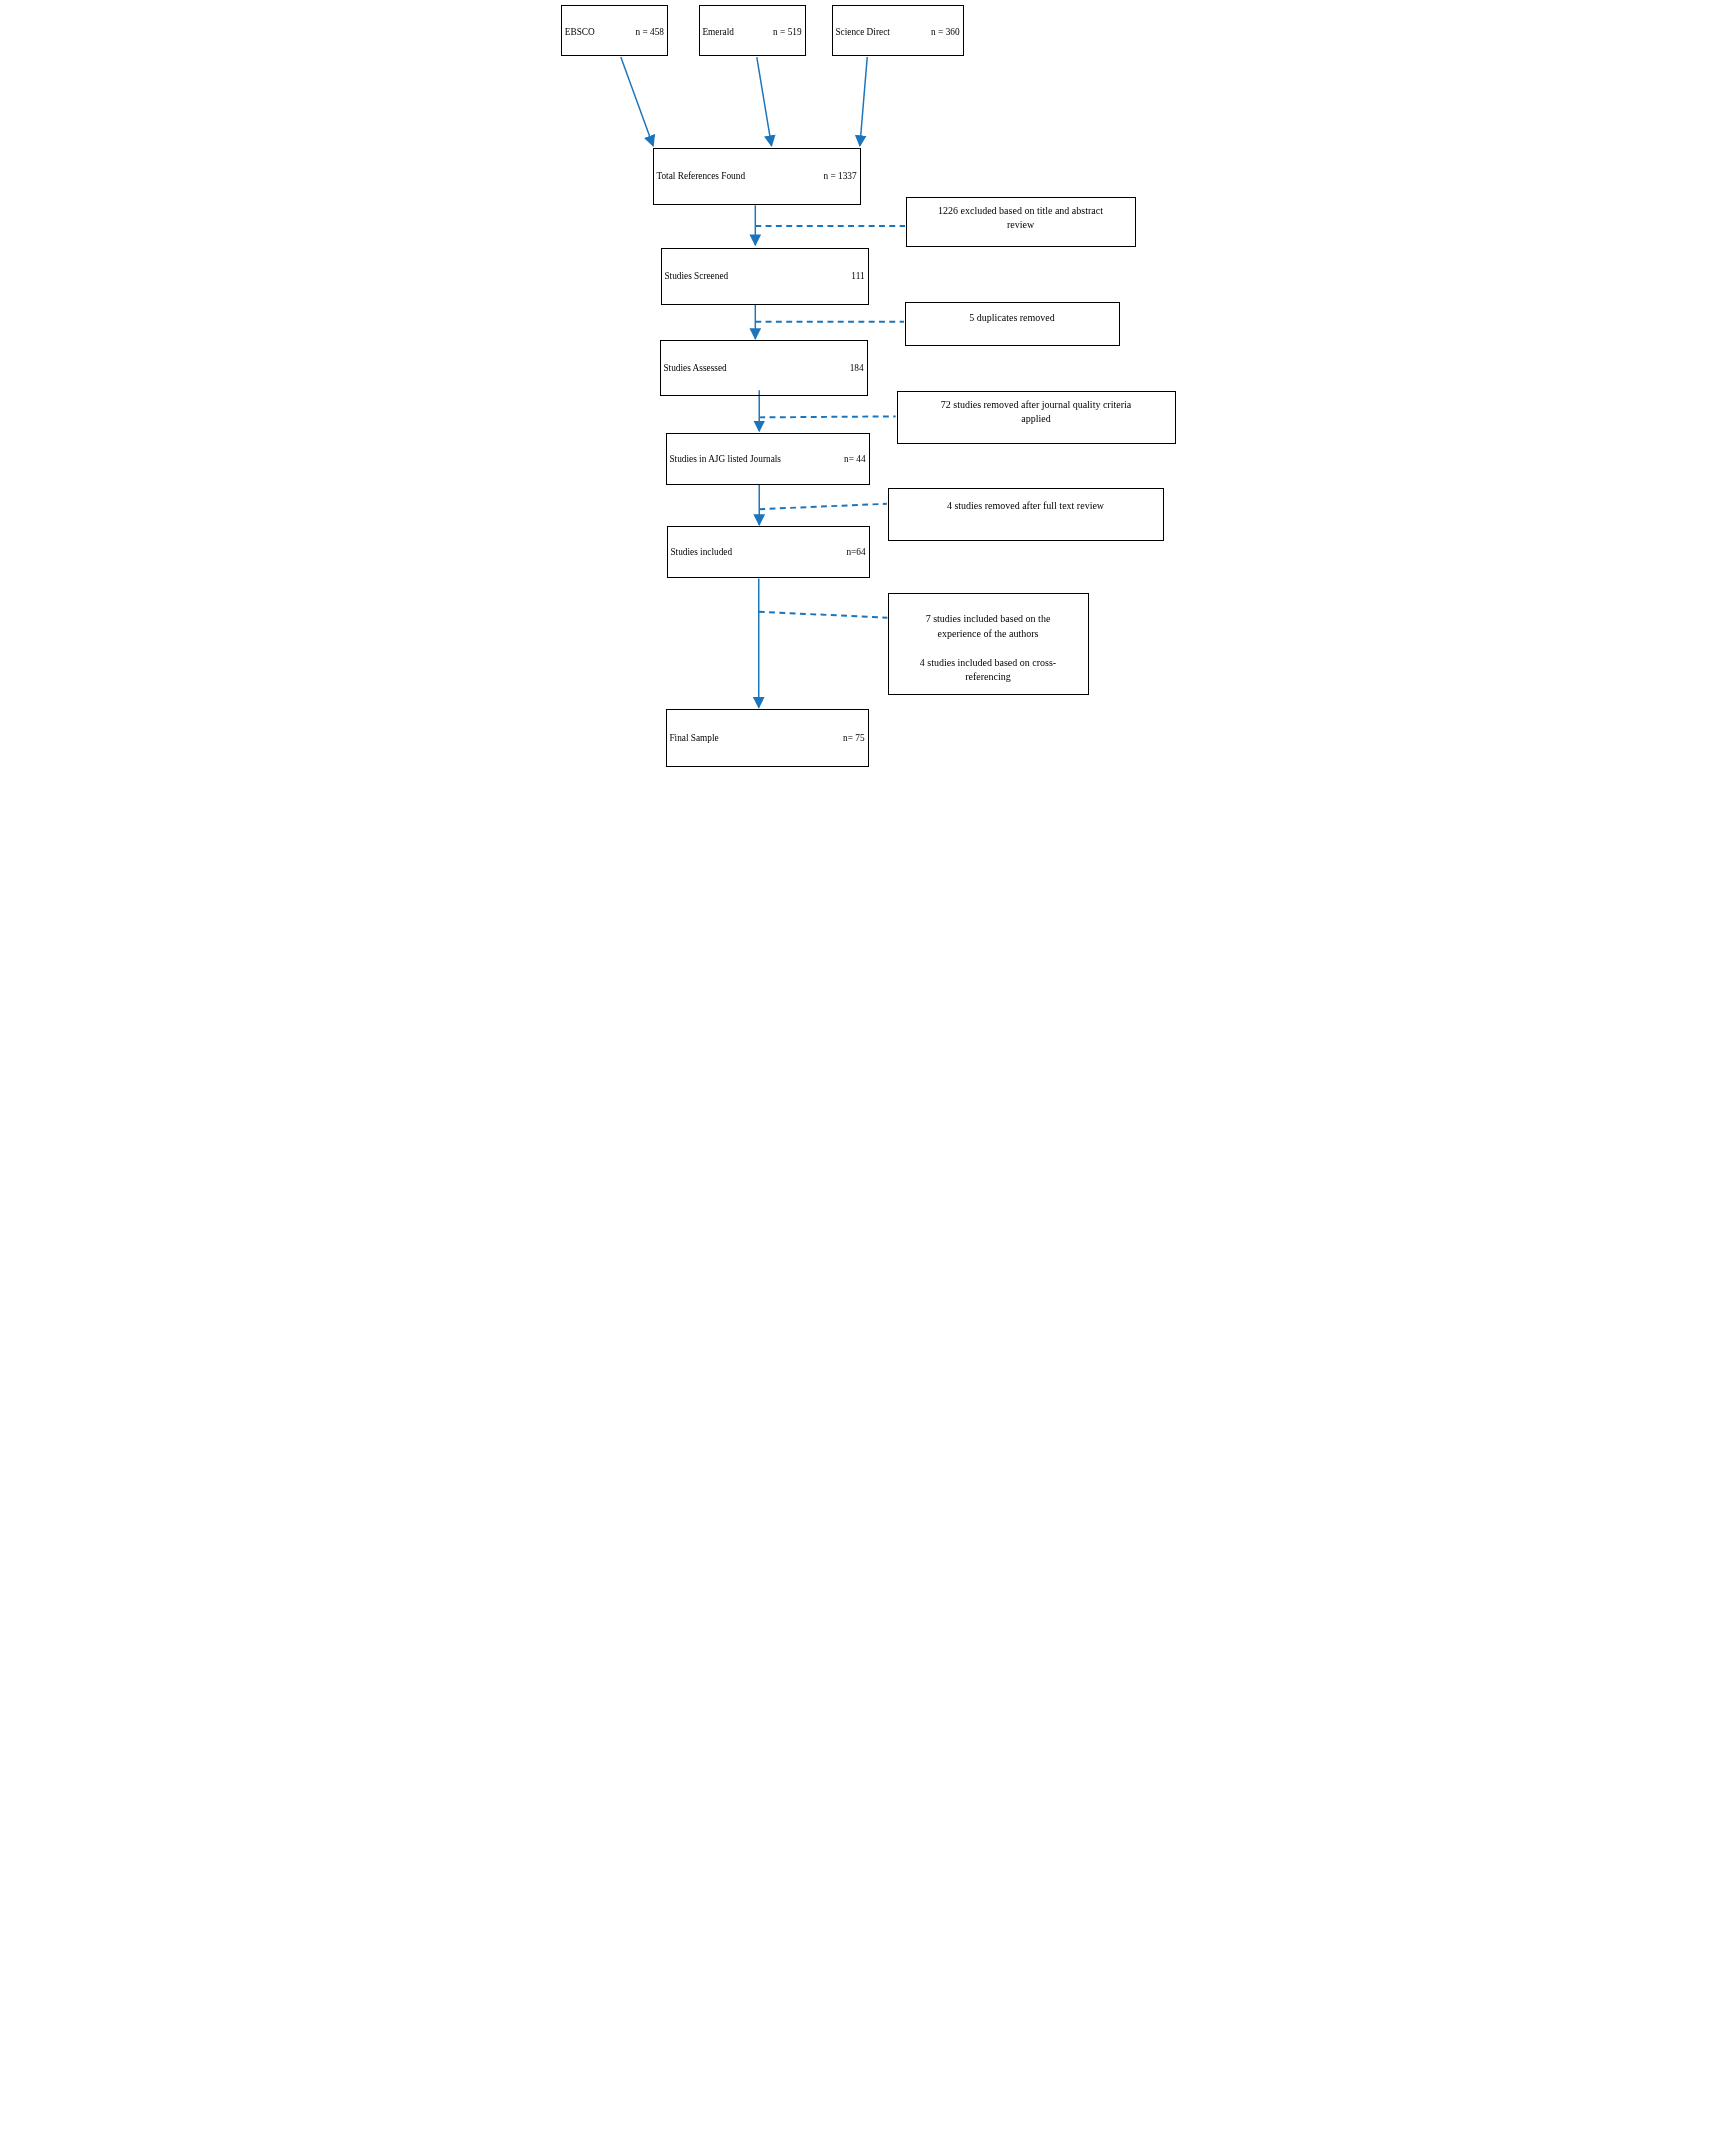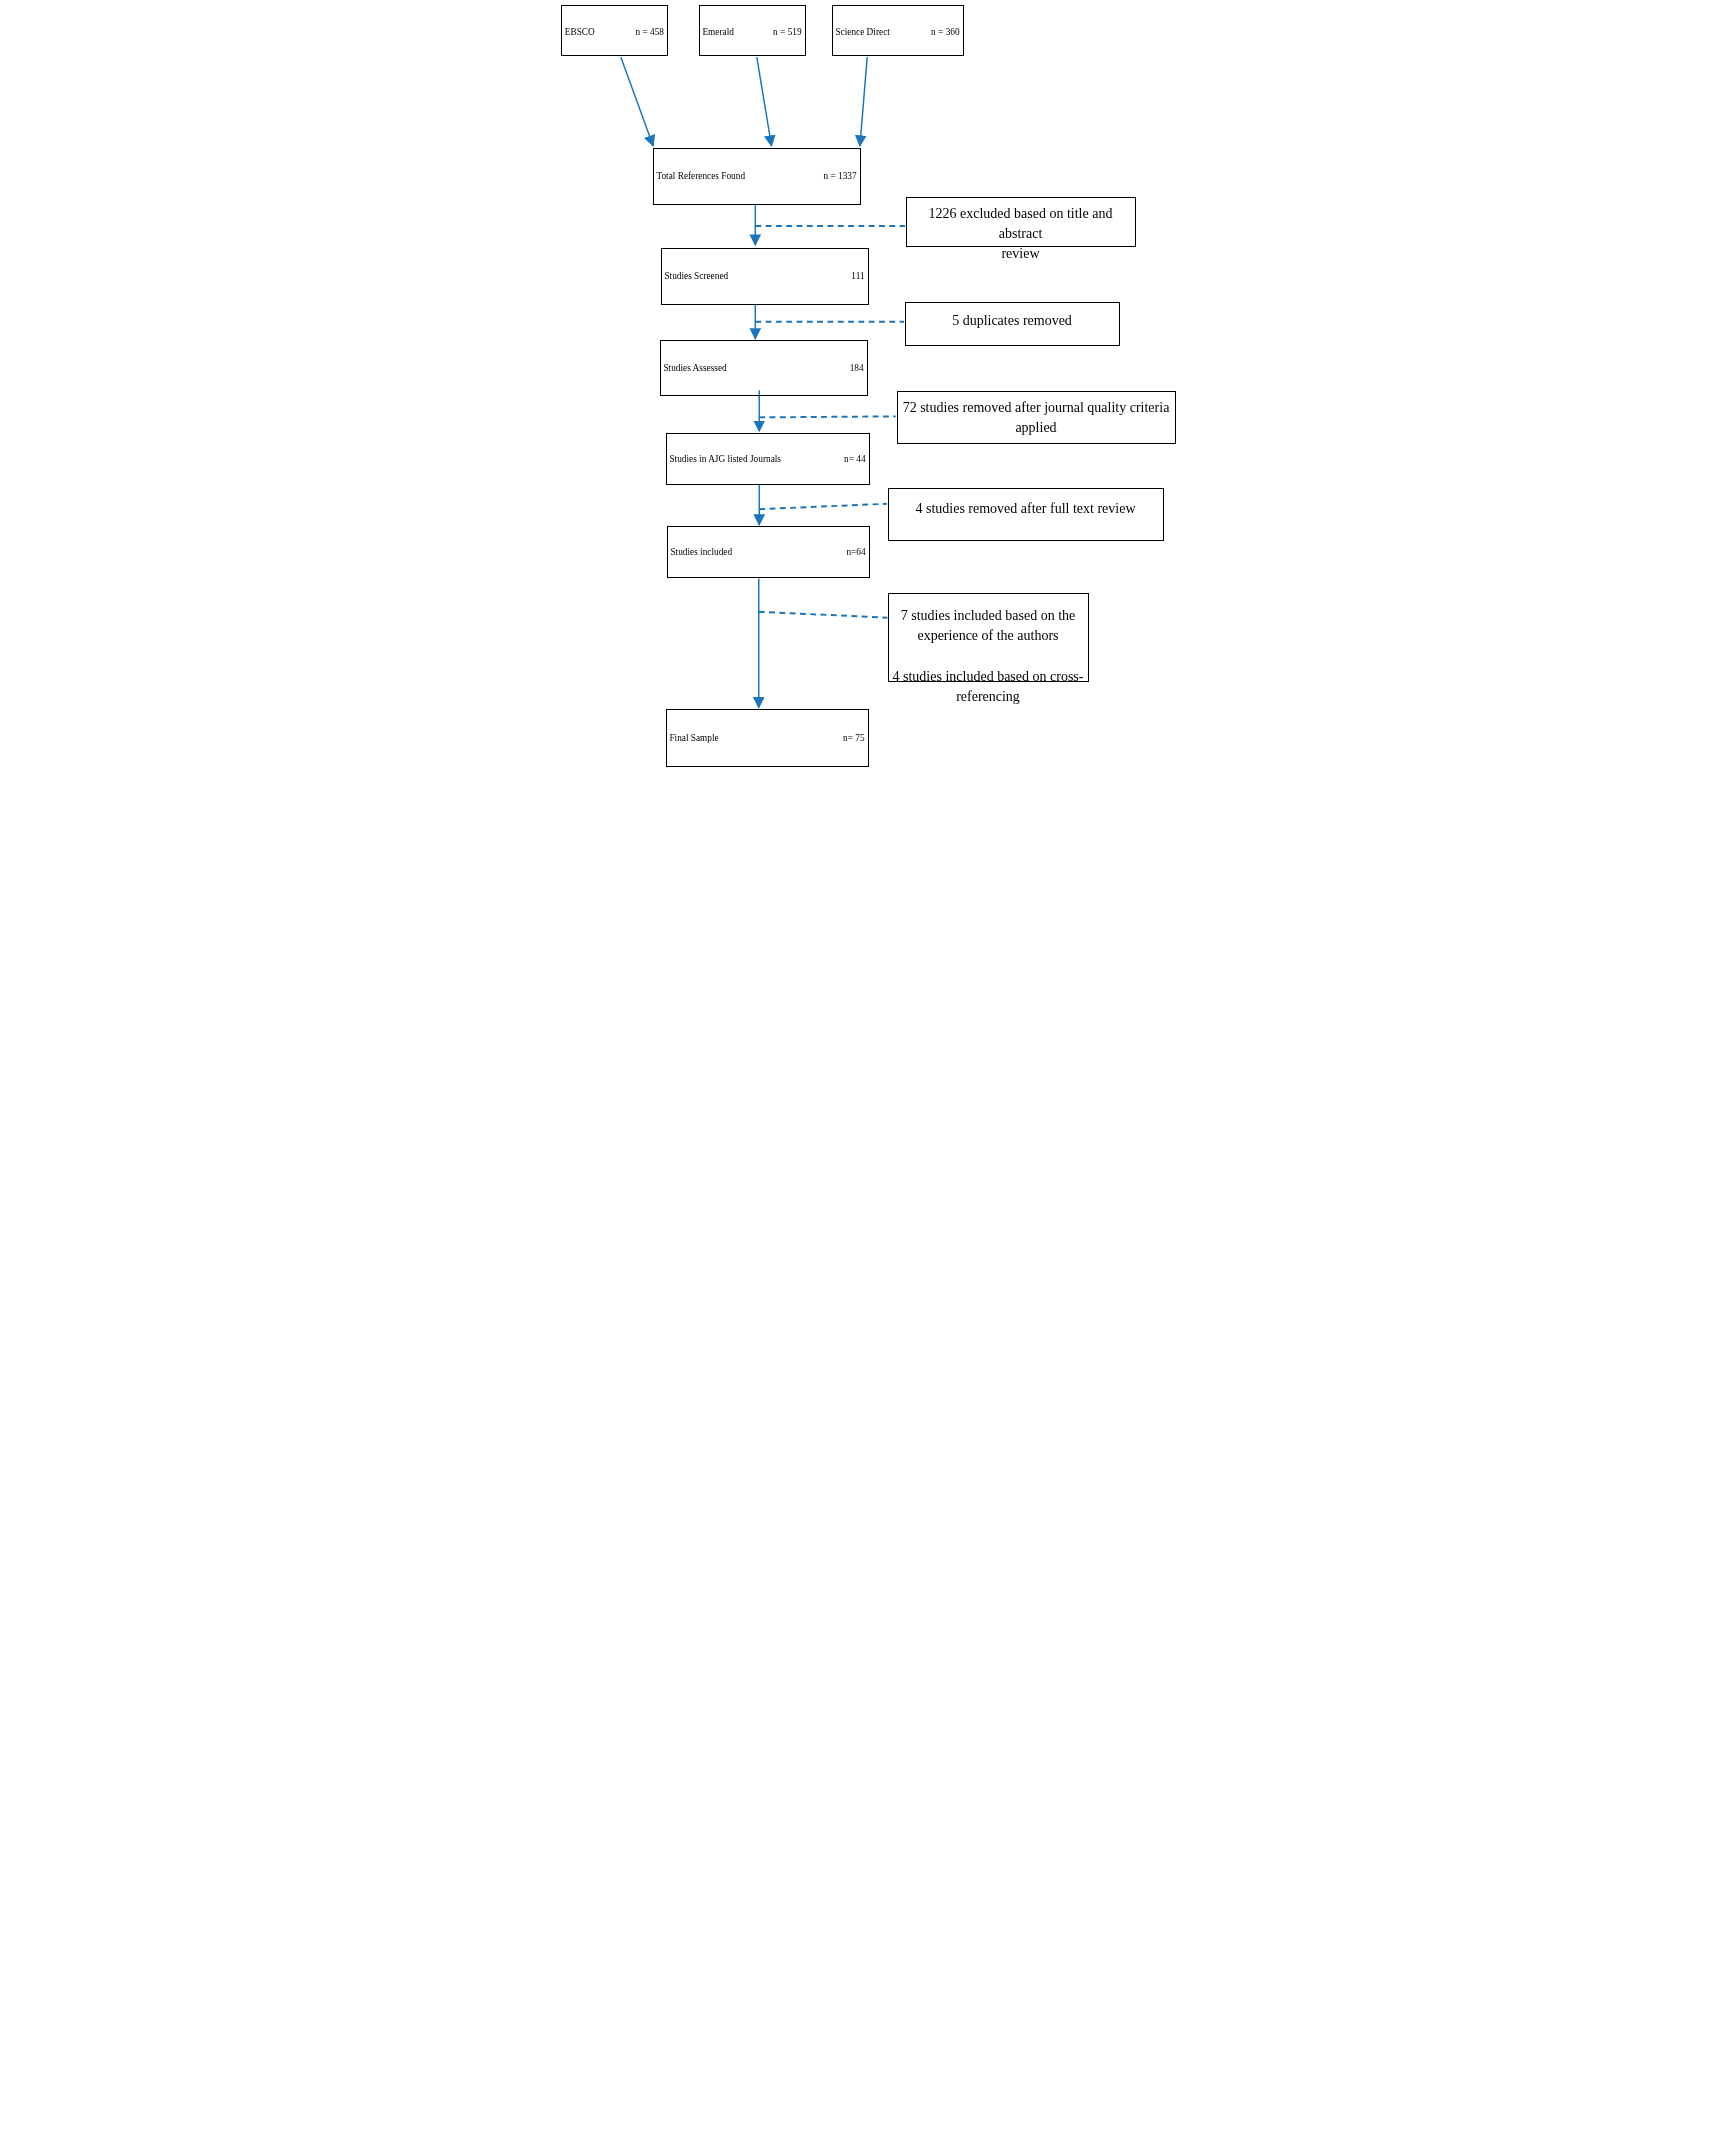--- a/index.html
+++ b/index.html
@@ -41,21 +41,21 @@
     display: block;
     white-space: pre-line;
   }
   .note {
     position: absolute;
     border: 1.5px solid #000000;
     background: transparent;
     box-sizing: border-box;
     text-align: center;
     color: #000000;
-    font-size: 14px;
+    font-size: 10px;
     line-height: 1.45;
   }
   .note .text {
     display: block;
     white-space: pre-line;
     padding: 0 3.9px;
   }
 </style>
 </head>
 <body>
@@ -130,21 +130,21 @@
   <div class="note" style="left:349px; top:302px; width:215px; height:44px; padding-top:7.9px;">
     <span class="text">5 duplicates removed</span>
   </div>
   <div class="note" style="left:341px; top:391px; width:279px; height:53px; padding-top:5.9px;">
     <span class="text">72 studies removed after journal quality criteria
 applied</span>
   </div>
   <div class="note" style="left:332px; top:488px; width:276px; height:53px; padding-top:9.8px;">
     <span class="text">4 studies removed after full text review</span>
   </div>
-  <div class="note" style="left:332px; top:593px; width:201px; height:89px; padding-top:12px;">
+  <div class="note" style="left:332px; top:593px; width:201px; height:102px; padding-top:18px;">
     <span class="text">7 studies included based on the
 experience of the authors
 
 4 studies included based on cross-
 referencing</span>
   </div>
 
 </div>
 
 

